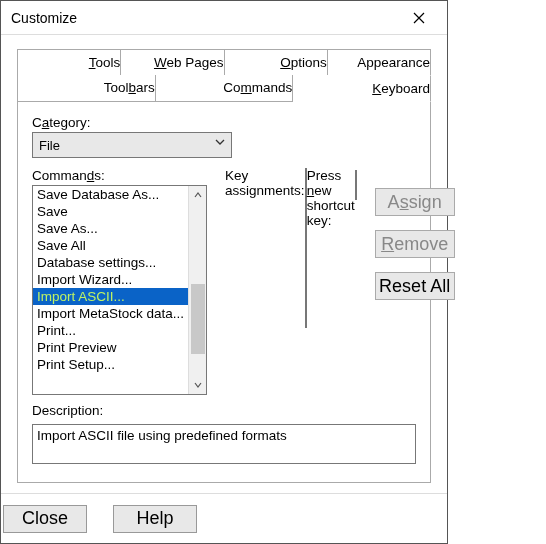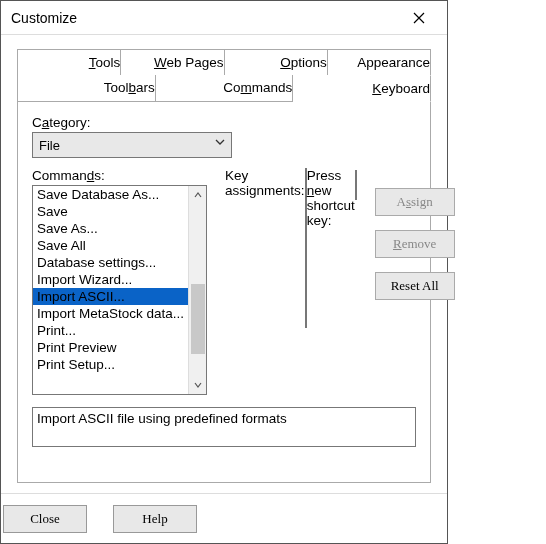--- a/index.html
+++ b/index.html
@@ -116,21 +116,21 @@
     overflow: hidden;
   }
   .list-item {
     padding: 0px 4px;
     font-size: 13.5px;
     line-height: 17px;
     white-space: nowrap;
   }
   .list-item.selected {
     background: #0a63c7;
-    color: #000000;
+    color: #bef264;
   }
   .scrollbar {
     width: 18px;
     background: #f0f0f0;
     border-left: 1px solid #ddd;
     position: relative;
   }
   .scroll-arrow {
     width: 18px; height: 18px;
     display:flex; align-items:center; justify-content:center;
@@ -148,22 +148,21 @@
     width: 100%;
   }
   .box-tall { height: 160px; }
   .box-short { height: 30px; margin-top:2px;}
   .btn {
     width: 80px;
     height: 28px;
     border: 1px solid #aaa;
     background: #e8e8e8;
     display: flex; align-items: center; justify-content: center;
-    font-size: 13px;
-    font-family: Liberation Serif, serif;
+    font-size: 18px;
   }
   .btn.disabled { color: #888; }
   .btn .ul { text-decoration: underline; }
   .desc-box {
     border: 1px solid #777;
     height: 40px;
     margin-top: 4px;
     padding: 3px 4px;
     font-size: 13.5px;
   }
@@ -265,20 +264,21 @@
           <div class="btn disabled">
               <span><span class="ul">R</span><span>emove</span></span>
             </div>
           <div class="btn">
               <span>Reset All</span>
             </div>
         </div>
       </div>
 
       <div style="height:8px"></div>
+      <div class="label"><span>Description:</span></div>
       <div class="desc-box"><span>Import ASCII file using predefined formats</span></div>
 
     </div>
   </div>
 
   <div class="footer">
     <div class="btn">
         <span>Close</span>
       </div>
     <div class="btn">

